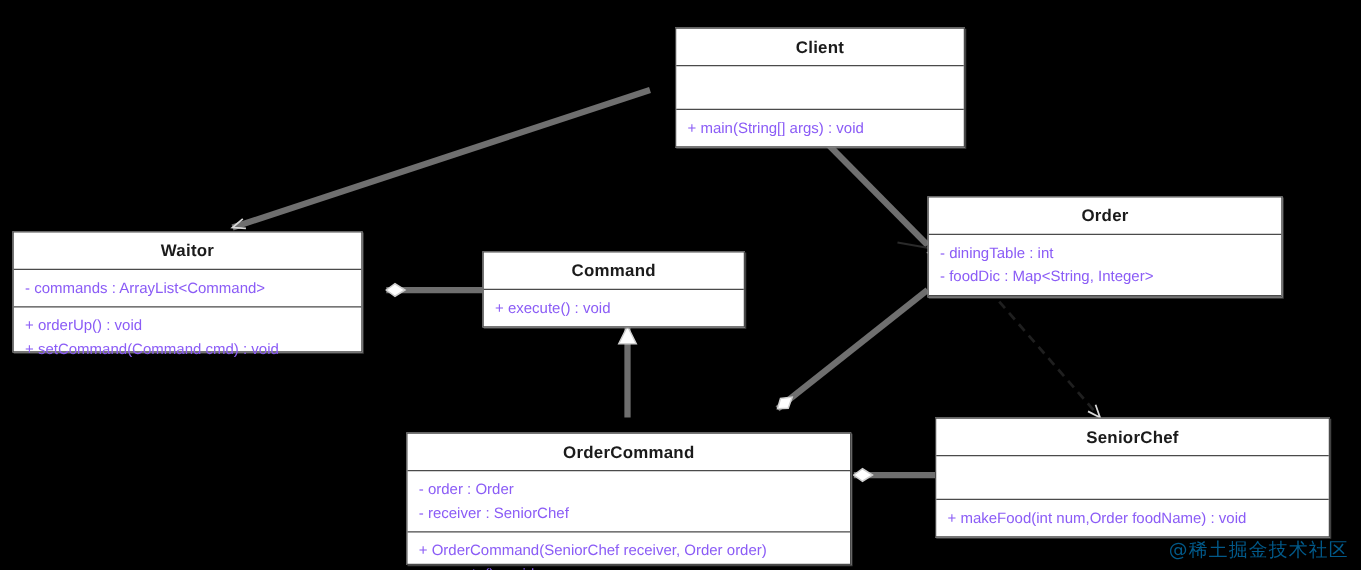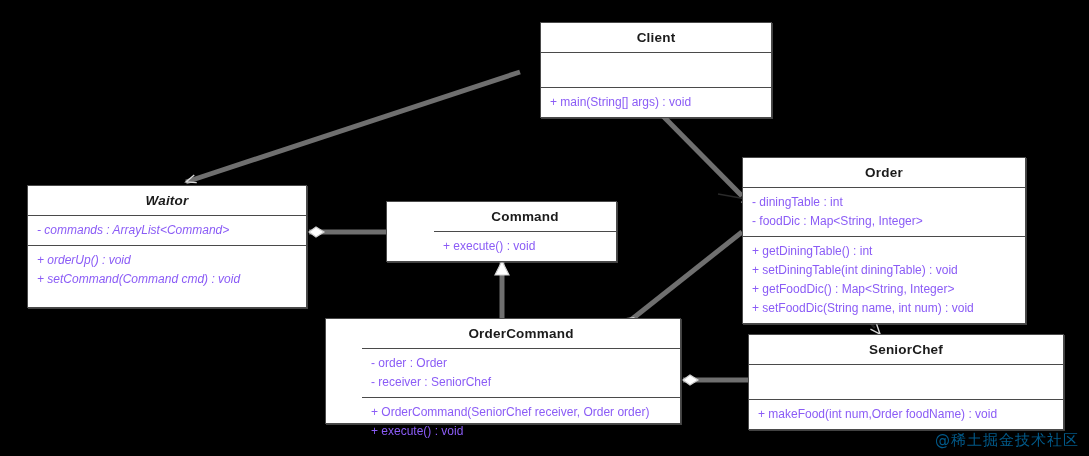--- a/index.html
+++ b/index.html
@@ -48,24 +48,24 @@
     font-size: 12px;
     color: #8b5cf6;
     line-height: 19px;
     white-space: nowrap;
   }
   .uml-compartment.empty {
     height: 24px;
   }
   
   #cls-client     { left: 520px; top: 22px;  width: 232px; margin-left: 20px; }
-  #cls-waitor     { left: 27px;  top: 185px; width: 280px; height: 123px; font-style: italic; }
-  #cls-command    { left: 386px; top: 201px; width: 231px; padding-left: 47px; }
+  #cls-waitor     { left: 10px;  top: 185px; width: 280px; height: 97px; }
+  #cls-command    { left: 386px; top: 201px; width: 210px; }
   #cls-order      { left: 742px; top: 157px; width: 284px; }
-  #cls-ordercmd   { left: 325px; top: 318px; width: 356px; height: 106px; padding-left: 36px; }
+  #cls-ordercmd   { left: 325px; top: 346px; width: 356px; height: 106px; }
   #cls-seniorchef { left: 748px; top: 334px; width: 316px; }
 
   .watermark {
     position: absolute;
     right: 10px;
     bottom: 6px;
     z-index: 4;
     font-size: 15px;
     color: #0369a1;
     opacity: 0.85;
@@ -161,26 +161,20 @@
   </div>
 
   <div class="uml-class" id="cls-order">
     <div class="uml-title">Order</div>
     <div class="uml-sep"></div>
     <div class="uml-compartment">
       <div class="uml-row">- diningTable : int</div>
       <div class="uml-row">- foodDic :   Map&lt;String, Integer&gt;</div>
     </div>
     <div class="uml-sep"></div>
-    <div class="uml-compartment">
-      <div class="uml-row">+ getDiningTable() : int</div>
-      <div class="uml-row">+ setDiningTable(int diningTable) : void</div>
-      <div class="uml-row">+ getFoodDic() : Map&lt;String, Integer&gt;</div>
-      <div class="uml-row">+ setFoodDic(String name, int num) : void</div>
-    </div>
   </div>
 
   <div class="uml-class" id="cls-ordercmd">
     <div class="uml-title">OrderCommand</div>
     <div class="uml-sep"></div>
     <div class="uml-compartment">
       <div class="uml-row">- order : Order</div>
       <div class="uml-row">- receiver : SeniorChef</div>
     </div>
     <div class="uml-sep"></div>

